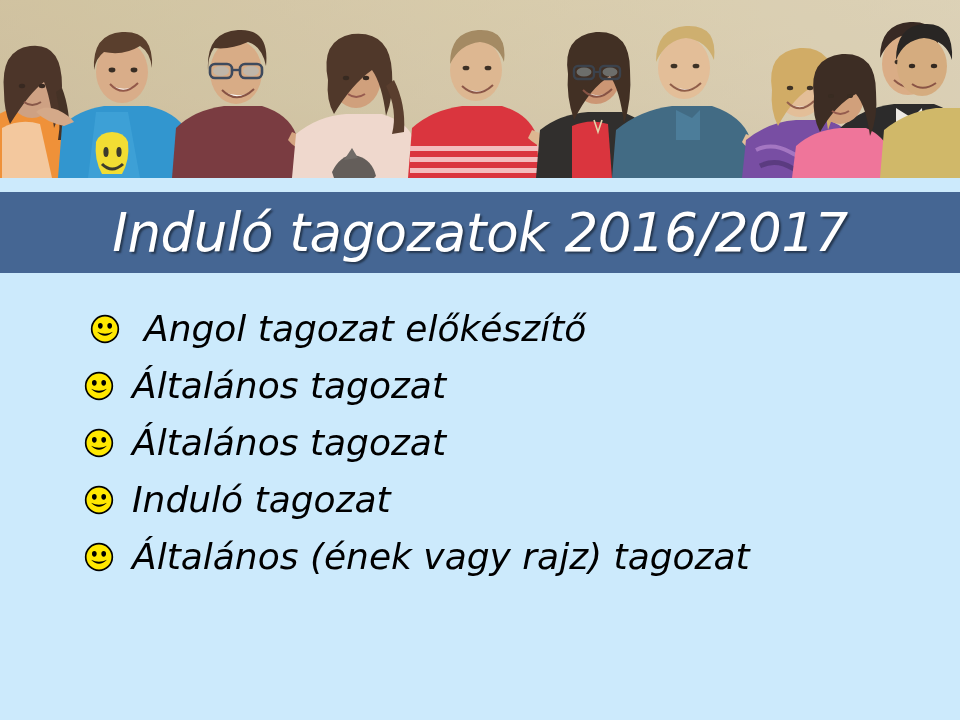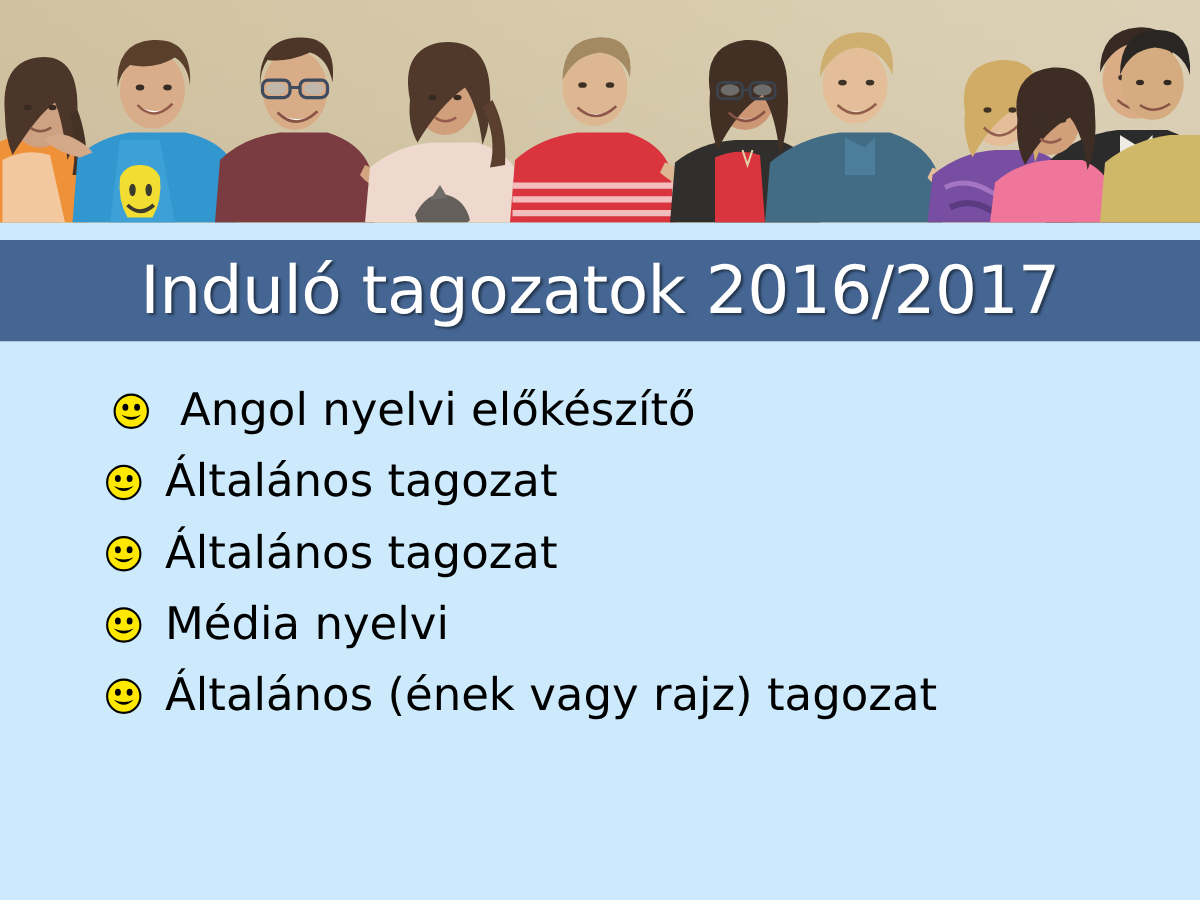--- a/index.html
+++ b/index.html
@@ -14,20 +14,21 @@
     font-family: "DejaVu Sans", sans-serif;
     background: #cceafc;
   }
 
   .slide {
     position: relative;
     width: 960px;
     height: 720px;
     background: #cceafc;
     overflow: hidden;
+    font-style: italic;
   }
 
   
   .photo-banner {
     position: absolute;
     left: 0;
     top: 0;
     width: 960px;
     height: 178px;
     overflow: hidden;
@@ -292,21 +293,21 @@
 
     <div class="bullet-item indent-1">
       <span class="smiley">
         <svg viewBox="0 0 32 32" aria-hidden="true">
           <circle cx="16" cy="16" r="14.2" fill="#ffe800" stroke="#000000" stroke-width="1.8"></circle>
           <ellipse cx="11" cy="12.6" rx="2.5" ry="3" fill="#000000"></ellipse>
           <ellipse cx="21" cy="12.6" rx="2.5" ry="3" fill="#000000"></ellipse>
           <path d="M7.5 19 Q16 27.5 24.5 19 Q16 23 7.5 19 Z" fill="#000000"></path>
         </svg>
       </span>
-      <span class="bullet-label">Angol nyelvi előkészítő</span>
+      <span class="bullet-label">Angol tagozat előkészítő</span>
     </div>
 
     <div class="bullet-item">
       <span class="smiley">
         <svg viewBox="0 0 32 32" aria-hidden="true">
           <circle cx="16" cy="16" r="14.2" fill="#ffe800" stroke="#000000" stroke-width="1.8"></circle>
           <ellipse cx="11" cy="12.6" rx="2.5" ry="3" fill="#000000"></ellipse>
           <ellipse cx="21" cy="12.6" rx="2.5" ry="3" fill="#000000"></ellipse>
           <path d="M7.5 19 Q16 27.5 24.5 19 Q16 23 7.5 19 Z" fill="#000000"></path>
         </svg>
@@ -328,21 +329,21 @@
 
     <div class="bullet-item">
       <span class="smiley">
         <svg viewBox="0 0 32 32" aria-hidden="true">
           <circle cx="16" cy="16" r="14.2" fill="#ffe800" stroke="#000000" stroke-width="1.8"></circle>
           <ellipse cx="11" cy="12.6" rx="2.5" ry="3" fill="#000000"></ellipse>
           <ellipse cx="21" cy="12.6" rx="2.5" ry="3" fill="#000000"></ellipse>
           <path d="M7.5 19 Q16 27.5 24.5 19 Q16 23 7.5 19 Z" fill="#000000"></path>
         </svg>
       </span>
-      <span class="bullet-label">Média nyelvi</span>
+      <span class="bullet-label">Induló tagozat</span>
     </div>
 
     <div class="bullet-item">
       <span class="smiley">
         <svg viewBox="0 0 32 32" aria-hidden="true">
           <circle cx="16" cy="16" r="14.2" fill="#ffe800" stroke="#000000" stroke-width="1.8"></circle>
           <ellipse cx="11" cy="12.6" rx="2.5" ry="3" fill="#000000"></ellipse>
           <ellipse cx="21" cy="12.6" rx="2.5" ry="3" fill="#000000"></ellipse>
           <path d="M7.5 19 Q16 27.5 24.5 19 Q16 23 7.5 19 Z" fill="#000000"></path>
         </svg>

